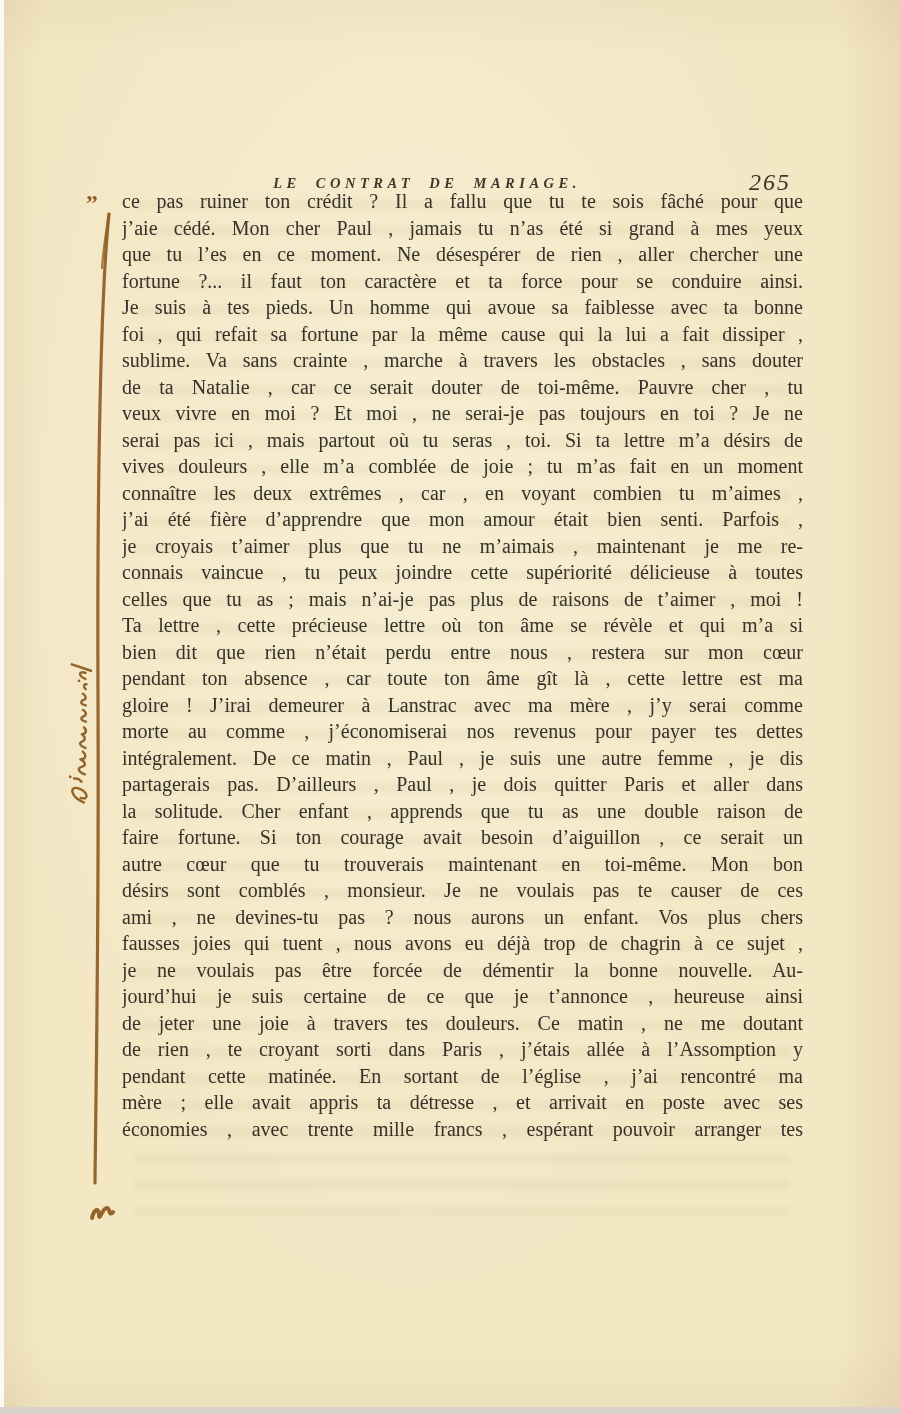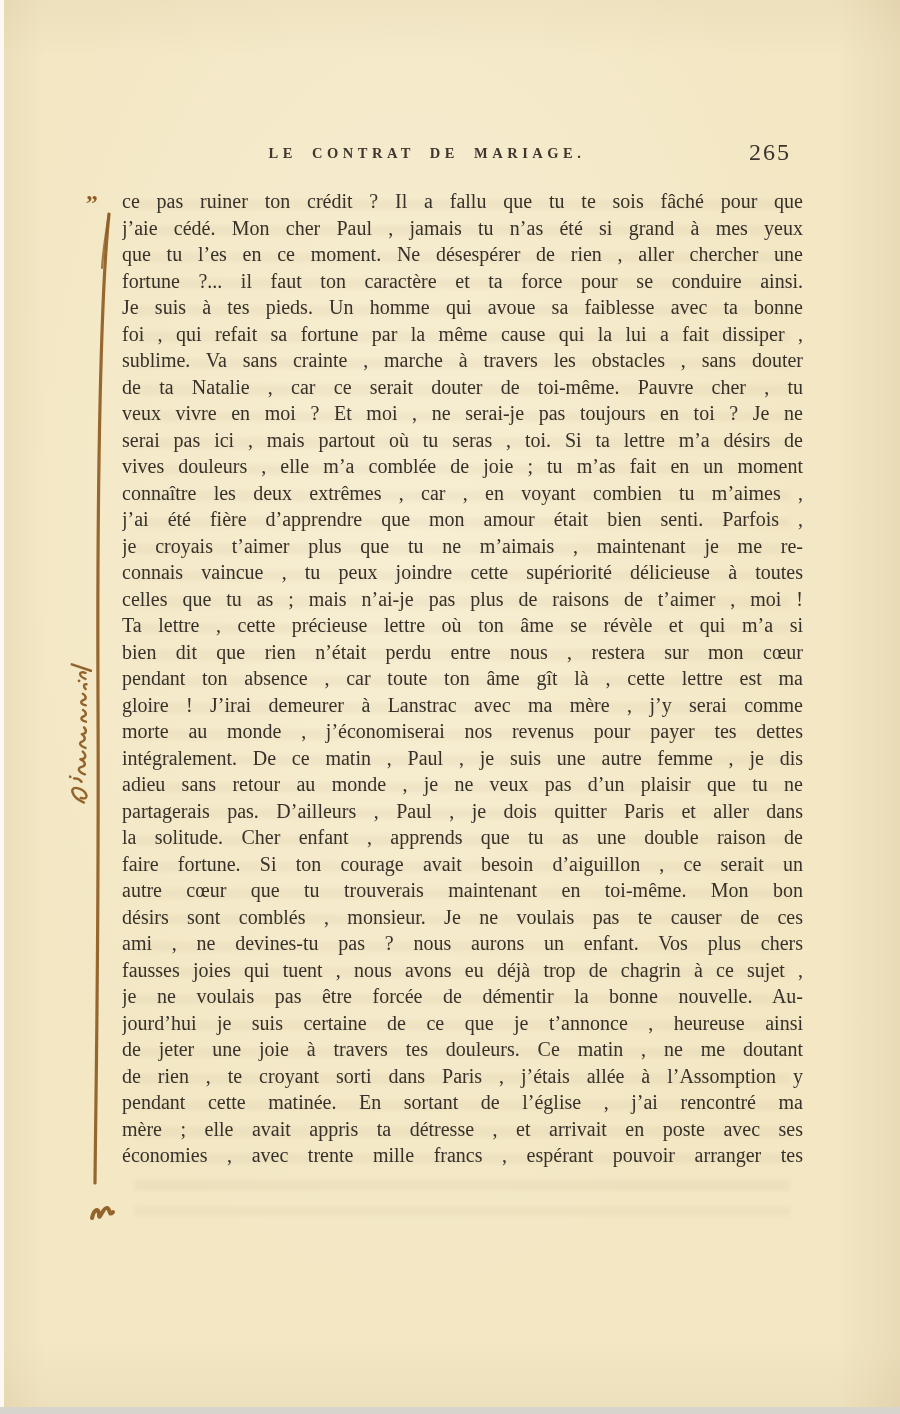--- a/index.html
+++ b/index.html
@@ -17,21 +17,21 @@
     color:#37312a;
   }
   .edge-left{position:absolute;left:0;top:0;width:4px;height:100%;background:#fbf9f2;}
   .edge-bottom{position:absolute;left:0;bottom:0;width:100%;height:7px;background:#d7d4cb;}
   .ghost-bleed{
     position:absolute;left:135px;top:200px;width:655px;height:1015px;
     background:repeating-linear-gradient(to bottom, rgba(140,115,70,0.06) 0 9px, rgba(140,115,70,0) 9px 26.5px);
     filter:blur(2.5px);
     pointer-events:none;
   }
-  .header{position:absolute;left:122px;top:142px;width:681px;height:26px;}
+  .header{position:absolute;left:122px;top:172px;width:681px;height:26px;font-style:italic;}
   .running-title{
     position:absolute;left:0;top:3px;width:610px;text-align:center;
     font-size:14.5px;font-weight:bold;letter-spacing:4.5px;word-spacing:7px;
     color:#3e382f;
   }
   .page-number{
     position:absolute;right:12px;top:-3px;
     font-size:24px;letter-spacing:2px;color:#3a342c;
   }
   .body-text{position:absolute;left:122px;top:190px;width:681px;}
@@ -106,23 +106,22 @@
     <div class="line">vives douleurs , elle m’a comblée de joie ; tu m’as fait en un moment</div>
     <div class="line">connaître les deux extrêmes , car , en voyant combien tu m’aimes ,</div>
     <div class="line">j’ai été fière d’apprendre que mon amour était bien senti. Parfois ,</div>
     <div class="line">je croyais t’aimer plus que tu ne m’aimais , maintenant je me re-</div>
     <div class="line">connais vaincue , tu peux joindre cette supériorité délicieuse à toutes</div>
     <div class="line">celles que tu as ; mais n’ai-je pas plus de raisons de t’aimer , moi !</div>
     <div class="line">Ta lettre , cette précieuse lettre où ton âme se révèle et qui m’a si</div>
     <div class="line">bien dit que rien n’était perdu entre nous , restera sur mon cœur</div>
     <div class="line">pendant ton absence , car toute ton âme gît là , cette lettre est ma</div>
     <div class="line">gloire ! J’irai demeurer à Lanstrac avec ma mère , j’y serai comme</div>
-    <div class="line">morte au monde , j’économiserai nos revenus pour payer tes dettes</div>
+    <div class="line">morte au comme , j’économiserai nos revenus pour payer tes dettes</div>
     <div class="line">intégralement. De ce matin , Paul , je suis une autre femme , je dis</div>
-    <div class="line">adieu sans retour au monde , je ne veux pas d’un plaisir que tu ne</div>
     <div class="line">partagerais pas. D’ailleurs , Paul , je dois quitter Paris et aller dans</div>
     <div class="line">la solitude. Cher enfant , apprends que tu as une double raison de</div>
     <div class="line">faire fortune. Si ton courage avait besoin d’aiguillon , ce serait un</div>
     <div class="line">autre cœur que tu trouverais maintenant en toi-même. Mon bon</div>
     <div class="line">désirs sont comblés , monsieur. Je ne voulais pas te causer de ces</div>
     <div class="line">ami , ne devines-tu pas ? nous aurons un enfant. Vos plus chers</div>
     <div class="line">fausses joies qui tuent , nous avons eu déjà trop de chagrin à ce sujet ,</div>
     <div class="line">je ne voulais pas être forcée de démentir la bonne nouvelle. Au-</div>
     <div class="line">jourd’hui je suis certaine de ce que je t’annonce , heureuse ainsi</div>
     <div class="line">de jeter une joie à travers tes douleurs. Ce matin , ne me doutant</div>

